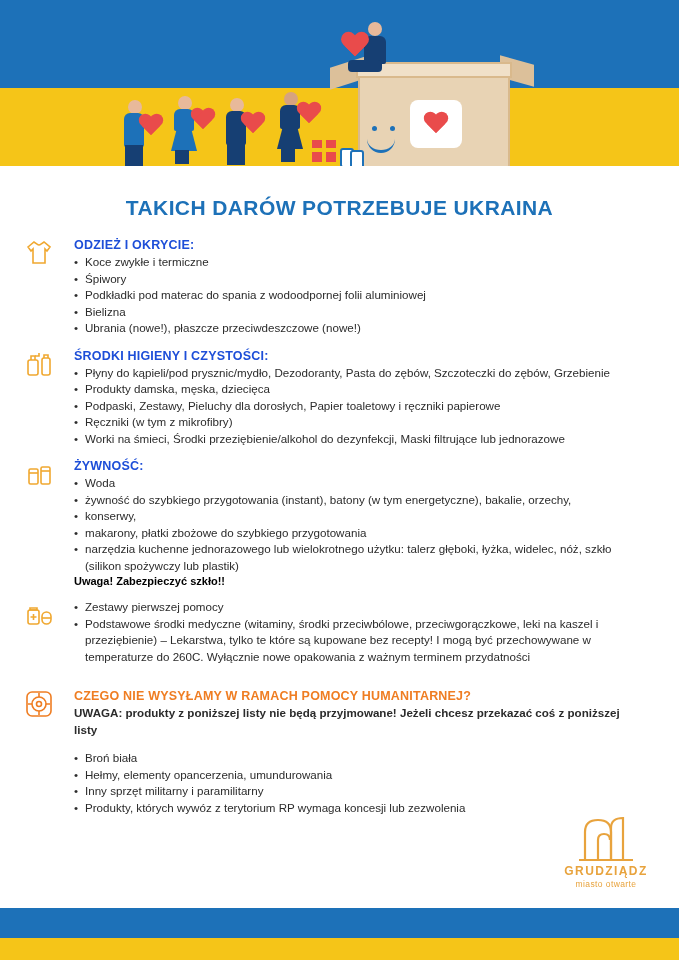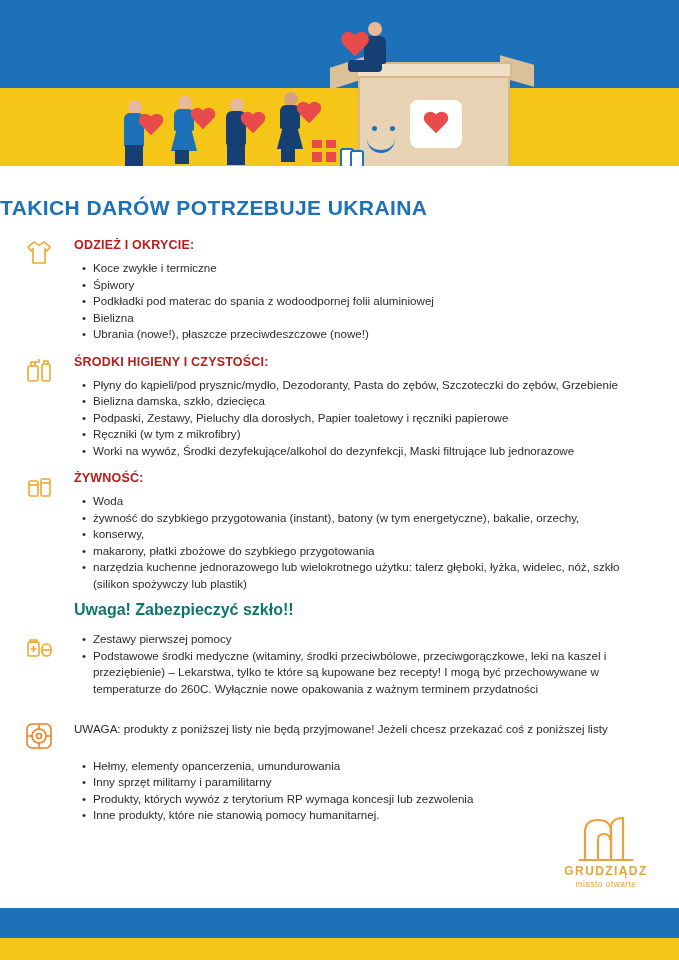--- a/index.html
+++ b/index.html
@@ -137,70 +137,71 @@
   .can {
     position: absolute; width: 14px; height: 20px; background: #ffffff;
     border: 2px solid #1d71b8; border-radius: 3px; box-sizing: border-box;
   }
 
   
   .title {
     position: absolute;
     left: 0; top: 196px;
     width: 679px;
-    text-align: left;
+    text-align: center;
     color: #1d71b8;
     font-size: 21px;
     font-weight: bold;
     letter-spacing: 0.4px;
   }
 
   
   .content {
     position: absolute;
     left: 74px; top: 238px;
     width: 560px;
   }
   .section { position: relative; margin-bottom: 12px; }
   .sec-head {
-    color: #b91c1c;
+    color: #1d4ed8;
     font-weight: bold;
     font-size: 12.5px;
     margin-bottom: 2px;
     letter-spacing: 0.2px;
   }
   .sec-head.orange { color: #ef7d22; }
   .sec-note {
-    color: #0f766e;
+    color: #000000;
     font-weight: bold;
-    font-size: 16px;
-    margin-top: 9px;
+    font-size: 11px;
+    margin-top: 1px;
   }
   ul.items {
     list-style: none;
-    margin: 8px;
+    margin: 0;
     padding: 0;
   }
   ul.items li {
     position: relative;
     padding-left: 11px;
     font-size: 11.6px;
     line-height: 16.5px;
     color: #2b2b2b;
   }
   ul.items li:before {
     content: "•";
     position: absolute;
     left: 0; top: 0;
     color: #2b2b2b;
   }
   .plain {
     font-size: 11.6px;
     line-height: 16.5px;
     color: #2b2b2b;
+    font-weight: bold;
   }
   .gap { height: 12px; }
 
   
   .sec-icon {
     position: absolute;
     left: -52px;
     top: -2px;
     width: 34px; height: 34px;
     color: #f0a830;
@@ -330,24 +331,24 @@
           <rect x="6" y="13" width="10" height="15" rx="2"></rect>
           <path d="M9 13 V9 h4 v4"></path>
           <path d="M13 9 h4 v-3"></path>
           <rect x="20" y="11" width="8" height="17" rx="2"></rect>
           <path d="M22 11 V8 h4 v3"></path>
         </svg>
       </div>
       <div class="sec-head">ŚRODKI HIGIENY I CZYSTOŚCI:</div>
       <ul class="items">
         <li>Płyny do kąpieli/pod prysznic/mydło, Dezodoranty, Pasta do zębów, Szczoteczki do zębów, Grzebienie</li>
-        <li>Bielizna damska, szkło, dziecięca</li>
+        <li>Produkty damska, męska, dziecięca</li>
         <li>Podpaski, Zestawy, Pieluchy dla dorosłych, Papier toaletowy i ręczniki papierowe</li>
         <li>Ręczniki (w tym z mikrofibry)</li>
-        <li>Worki na wywóz, Środki dezyfekujące/alkohol do dezynfekcji, Maski filtrujące lub jednorazowe</li>
+        <li>Worki na śmieci, Środki przeziębienie/alkohol do dezynfekcji, Maski filtrujące lub jednorazowe</li>
       </ul>
     </div>
 
     <div class="section">
       <div class="sec-icon">
         <svg width="34" height="34" viewBox="0 0 34 34" fill="none" stroke="#f0a830" stroke-width="1.6">
           <rect x="7" y="12" width="9" height="15" rx="1.5"></rect>
           <path d="M7 16 h9"></path>
           <rect x="19" y="10" width="9" height="17" rx="1.5"></rect>
           <path d="M19 14 h9"></path>
@@ -384,27 +385,28 @@
 
     <div class="section">
       <div class="sec-icon">
         <svg width="34" height="34" viewBox="0 0 34 34" fill="none" stroke="#ef7d22" stroke-width="1.6">
           <rect x="5" y="5" width="24" height="24" rx="5"></rect>
           <circle cx="17" cy="17" r="7"></circle>
           <circle cx="17" cy="17" r="2.5"></circle>
           <path d="M17 6 v4 M17 24 v4 M6 17 h4 M24 17 h4"></path>
         </svg>
       </div>
+      <div class="sec-head orange">CZEGO NIE WYSYŁAMY W RAMACH POMOCY HUMANITARNEJ?</div>
       <div class="plain">UWAGA: produkty z poniższej listy nie będą przyjmowane! Jeżeli chcesz przekazać coś z poniższej listy</div>
       <div class="gap"></div>
       <ul class="items">
+        <li>Broń biała</li>
         <li>Hełmy, elementy opancerzenia, umundurowania</li>
         <li>Inny sprzęt militarny i paramilitarny</li>
         <li>Produkty, których wywóz z terytorium RP wymaga koncesji lub zezwolenia</li>
-        <li>Inne produkty, które nie stanowią pomocy humanitarnej.</li>
       </ul>
     </div>
 
   </div>
 
   <div class="logo">
     <svg width="70" height="52" viewBox="0 0 70 52" fill="none" stroke="#e8a33d" stroke-width="2.2" style="margin:0 auto; display:block;">
       <path d="M14 50 V22 Q14 10 27 10 Q40 10 40 22 V50"></path>
       <path d="M27 50 V30 Q27 24 33 24 Q39 24 39 30"></path>
       <path d="M40 50 V18 Q40 8 52 8 V50"></path>

